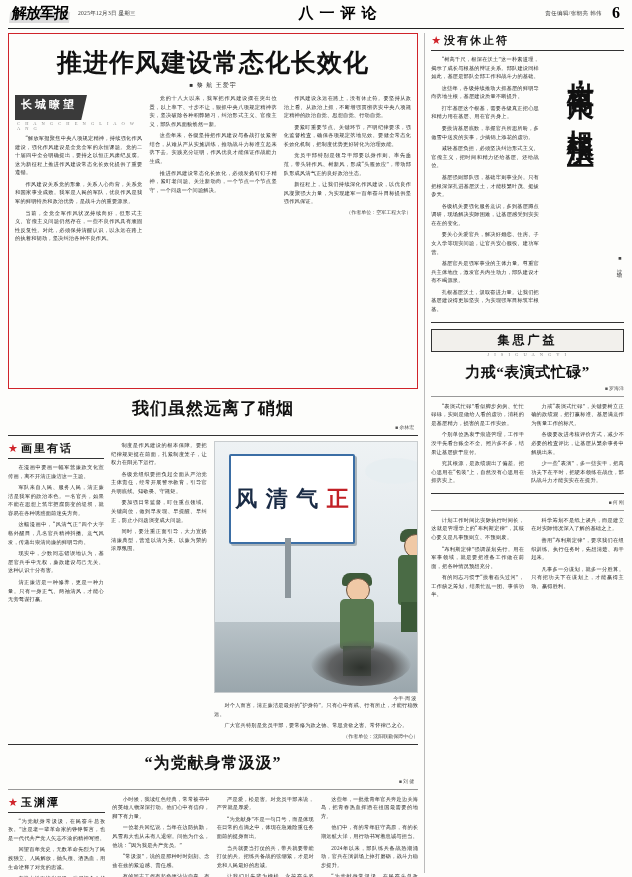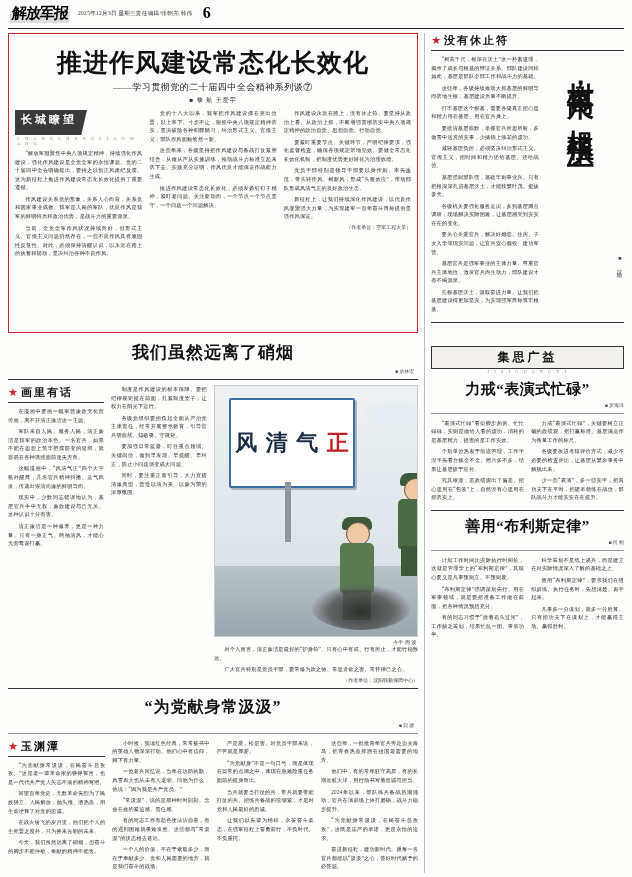--- a/index.html
+++ b/index.html
@@ -88,21 +88,21 @@
     border-left: 1px solid #bbb;
     padding-left: 6px;
     position: relative;
   }
 
   
   .headline-box {
     border: 1.4px solid #d0242a;
     padding: 6px 6px 4px 6px;
     box-sizing: border-box;
-    height: 300px;
+    height: 356px;
     position: relative;
   }
   .main-headline {
     text-align: center;
     font-size: 25px;
     font-weight: bold;
     letter-spacing: 1px;
     color: #111;
     margin: 6px 0 2px 0;
     font-family: "Liberation Serif", serif;
@@ -335,21 +335,21 @@
     align-self: flex-end;
     height: 60px;
   }
   .boxed-title {
     text-align: center;
     border: 1px solid #333;
     font-size: 12px;
     font-weight: bold;
     letter-spacing: 3px;
     padding: 2px 4px;
-    margin: 23px 0 0 0;
+    margin: 6px 0 0 0;
     background: #f2f0ec;
   }
   .boxed-sub {
     text-align: center;
     font-size: 4.5px;
     color: #888;
     letter-spacing: 2px;
     margin-bottom: 4px;
   }
   .r-headline {
@@ -367,31 +367,31 @@
   }
 </style>
 </head>
 <body>
 
 <div class="page">
 
   <div class="masthead">
     <div class="logo">解放军报</div>
     <div class="mast-date">2025年12月3日  星期三</div>
+    <div class="mast-title">八一评论</div>
     <div class="mast-right">责任编辑/张朝亮   韩伟</div>
     <div class="mast-page">6</div>
   </div>
 
   <div class="body-grid">
 
     <div class="col-left">
 
       <div class="headline-box">
         <div class="main-headline">推进作风建设常态化长效化</div>
-        <div class="sub-headline">——学习贯彻党的二十届四中全会精神系列谈⑦</div>
         <div class="byline">■ 黎  航   王爱宇</div>
 
         <div class="cols3">
           <div class="colbox">
             <div class="banner-wrap">
               <span class="banner">长城瞭望</span>
               <div class="banner-sub">C H A N G C H E N G L I A O W A N G</div>
             </div>
             <p class="txt">“解放军报聚焦中央八项规定精神，持续强化作风建设，强化作风建设是全党全军的永恒课题。党的二十届四中全会明确提出，要持之以恒正风肃纪反腐。这为新征程上推进作风建设常态化长效化提供了重要遵循。</p>
             <p class="txt">作风建设关系党的形象，关系人心向背，关系党和国家事业成败。我军是人民的军队，优良作风是我军的鲜明特质和政治优势，是战斗力的重要源泉。</p>
@@ -563,21 +563,20 @@
             <p class="txt">力戒“表演式忙碌”，关键要树立正确的政绩观，把打赢标准、基层满意作为衡量工作的标尺。</p>
             <p class="txt">各级要改进考核评价方式，减少不必要的检查评比，让基层从繁杂事务中解脱出来。</p>
             <p class="txt">少一些“表演”，多一些实干，把真功夫下在平时，把硬本领练在战位，部队战斗力才能实实在在提升。</p>
           </div>
         </div>
       </div>
 
       <div class="rule rule-dark"></div>
 
       <div>
-        <div class="r-headline">善用“布利斯定律”</div>
         <div class="r-sub">■ 何  刚</div>
         <div class="rule"></div>
         <div class="cols2">
           <div class="colbox">
             <p class="txt">计划工作时间比实际执行时间长，这就是管理学上的“布利斯定律”，其核心要义是凡事预则立、不预则废。</p>
             <p class="txt">“布利斯定律”强调谋划先行。用在军事领域，就是要把准备工作做在前面，把各种情况预想充分。</p>
             <p class="txt">有的同志习惯于“摸着石头过河”，工作缺乏筹划，结果忙乱一团、事倍功半。</p>
           </div>
           <div class="colbox">
             <p class="txt">科学筹划不是纸上谈兵，而是建立在对实际情况深入了解的基础之上。</p>

